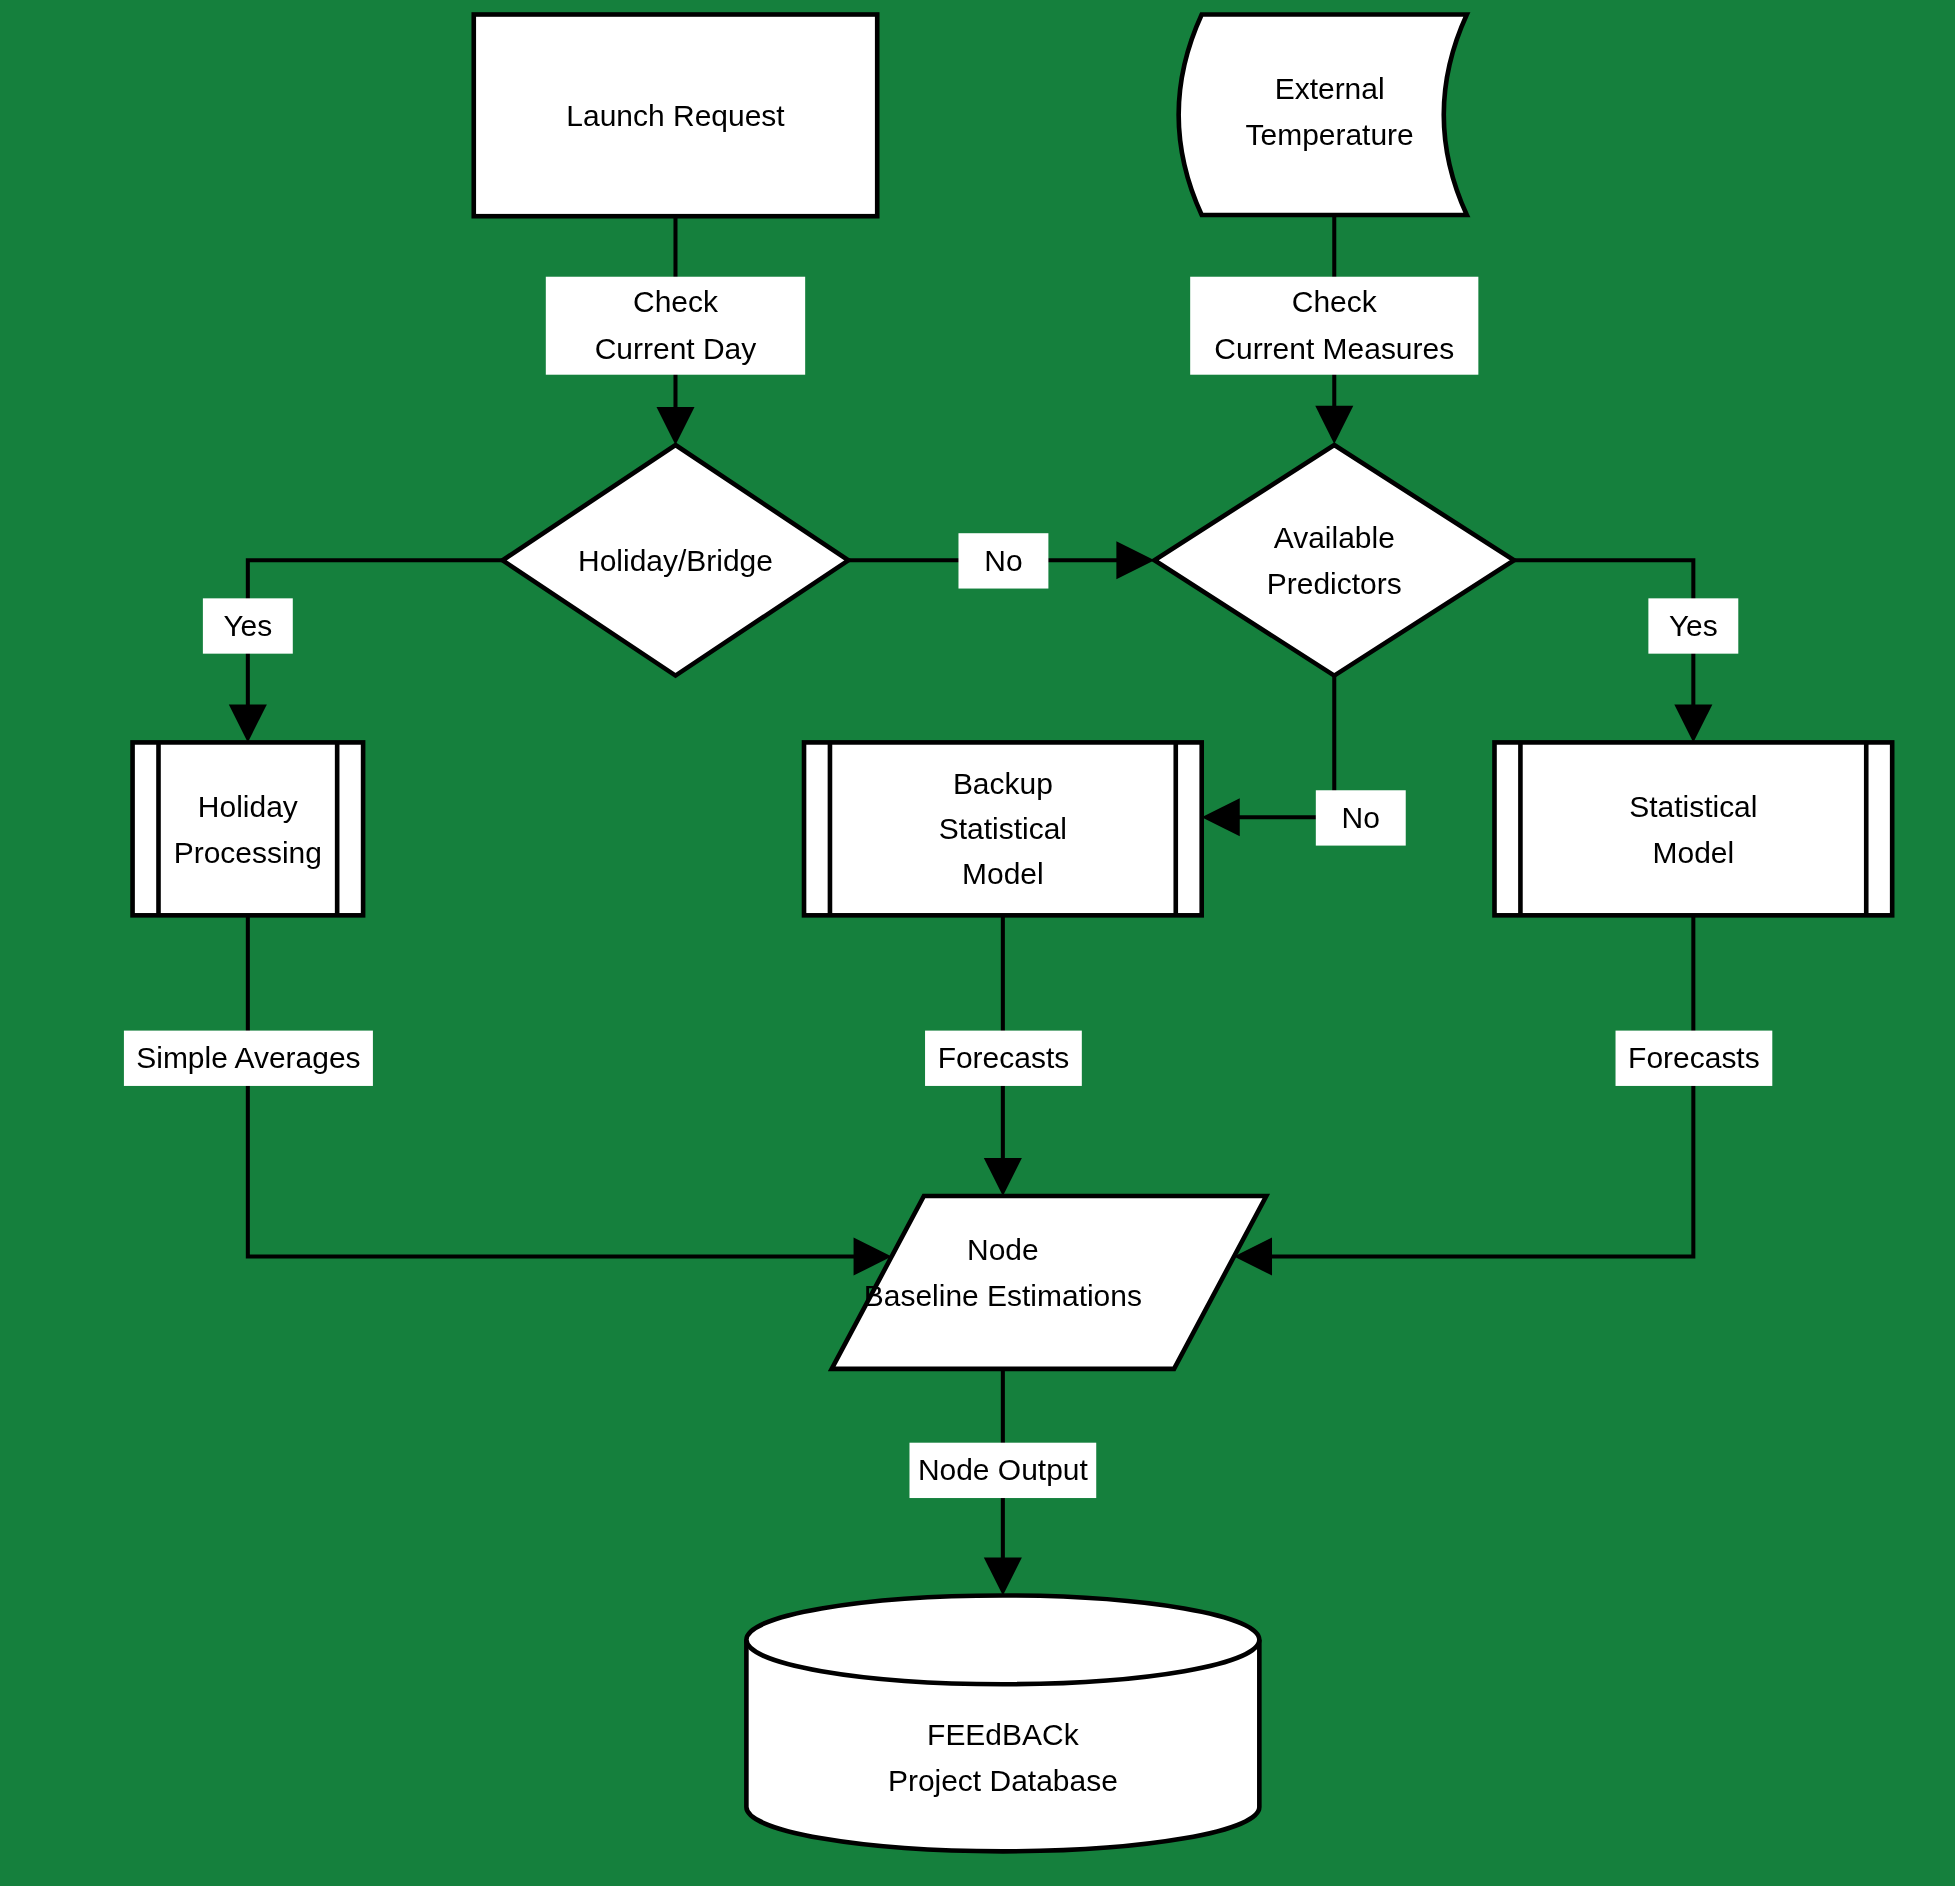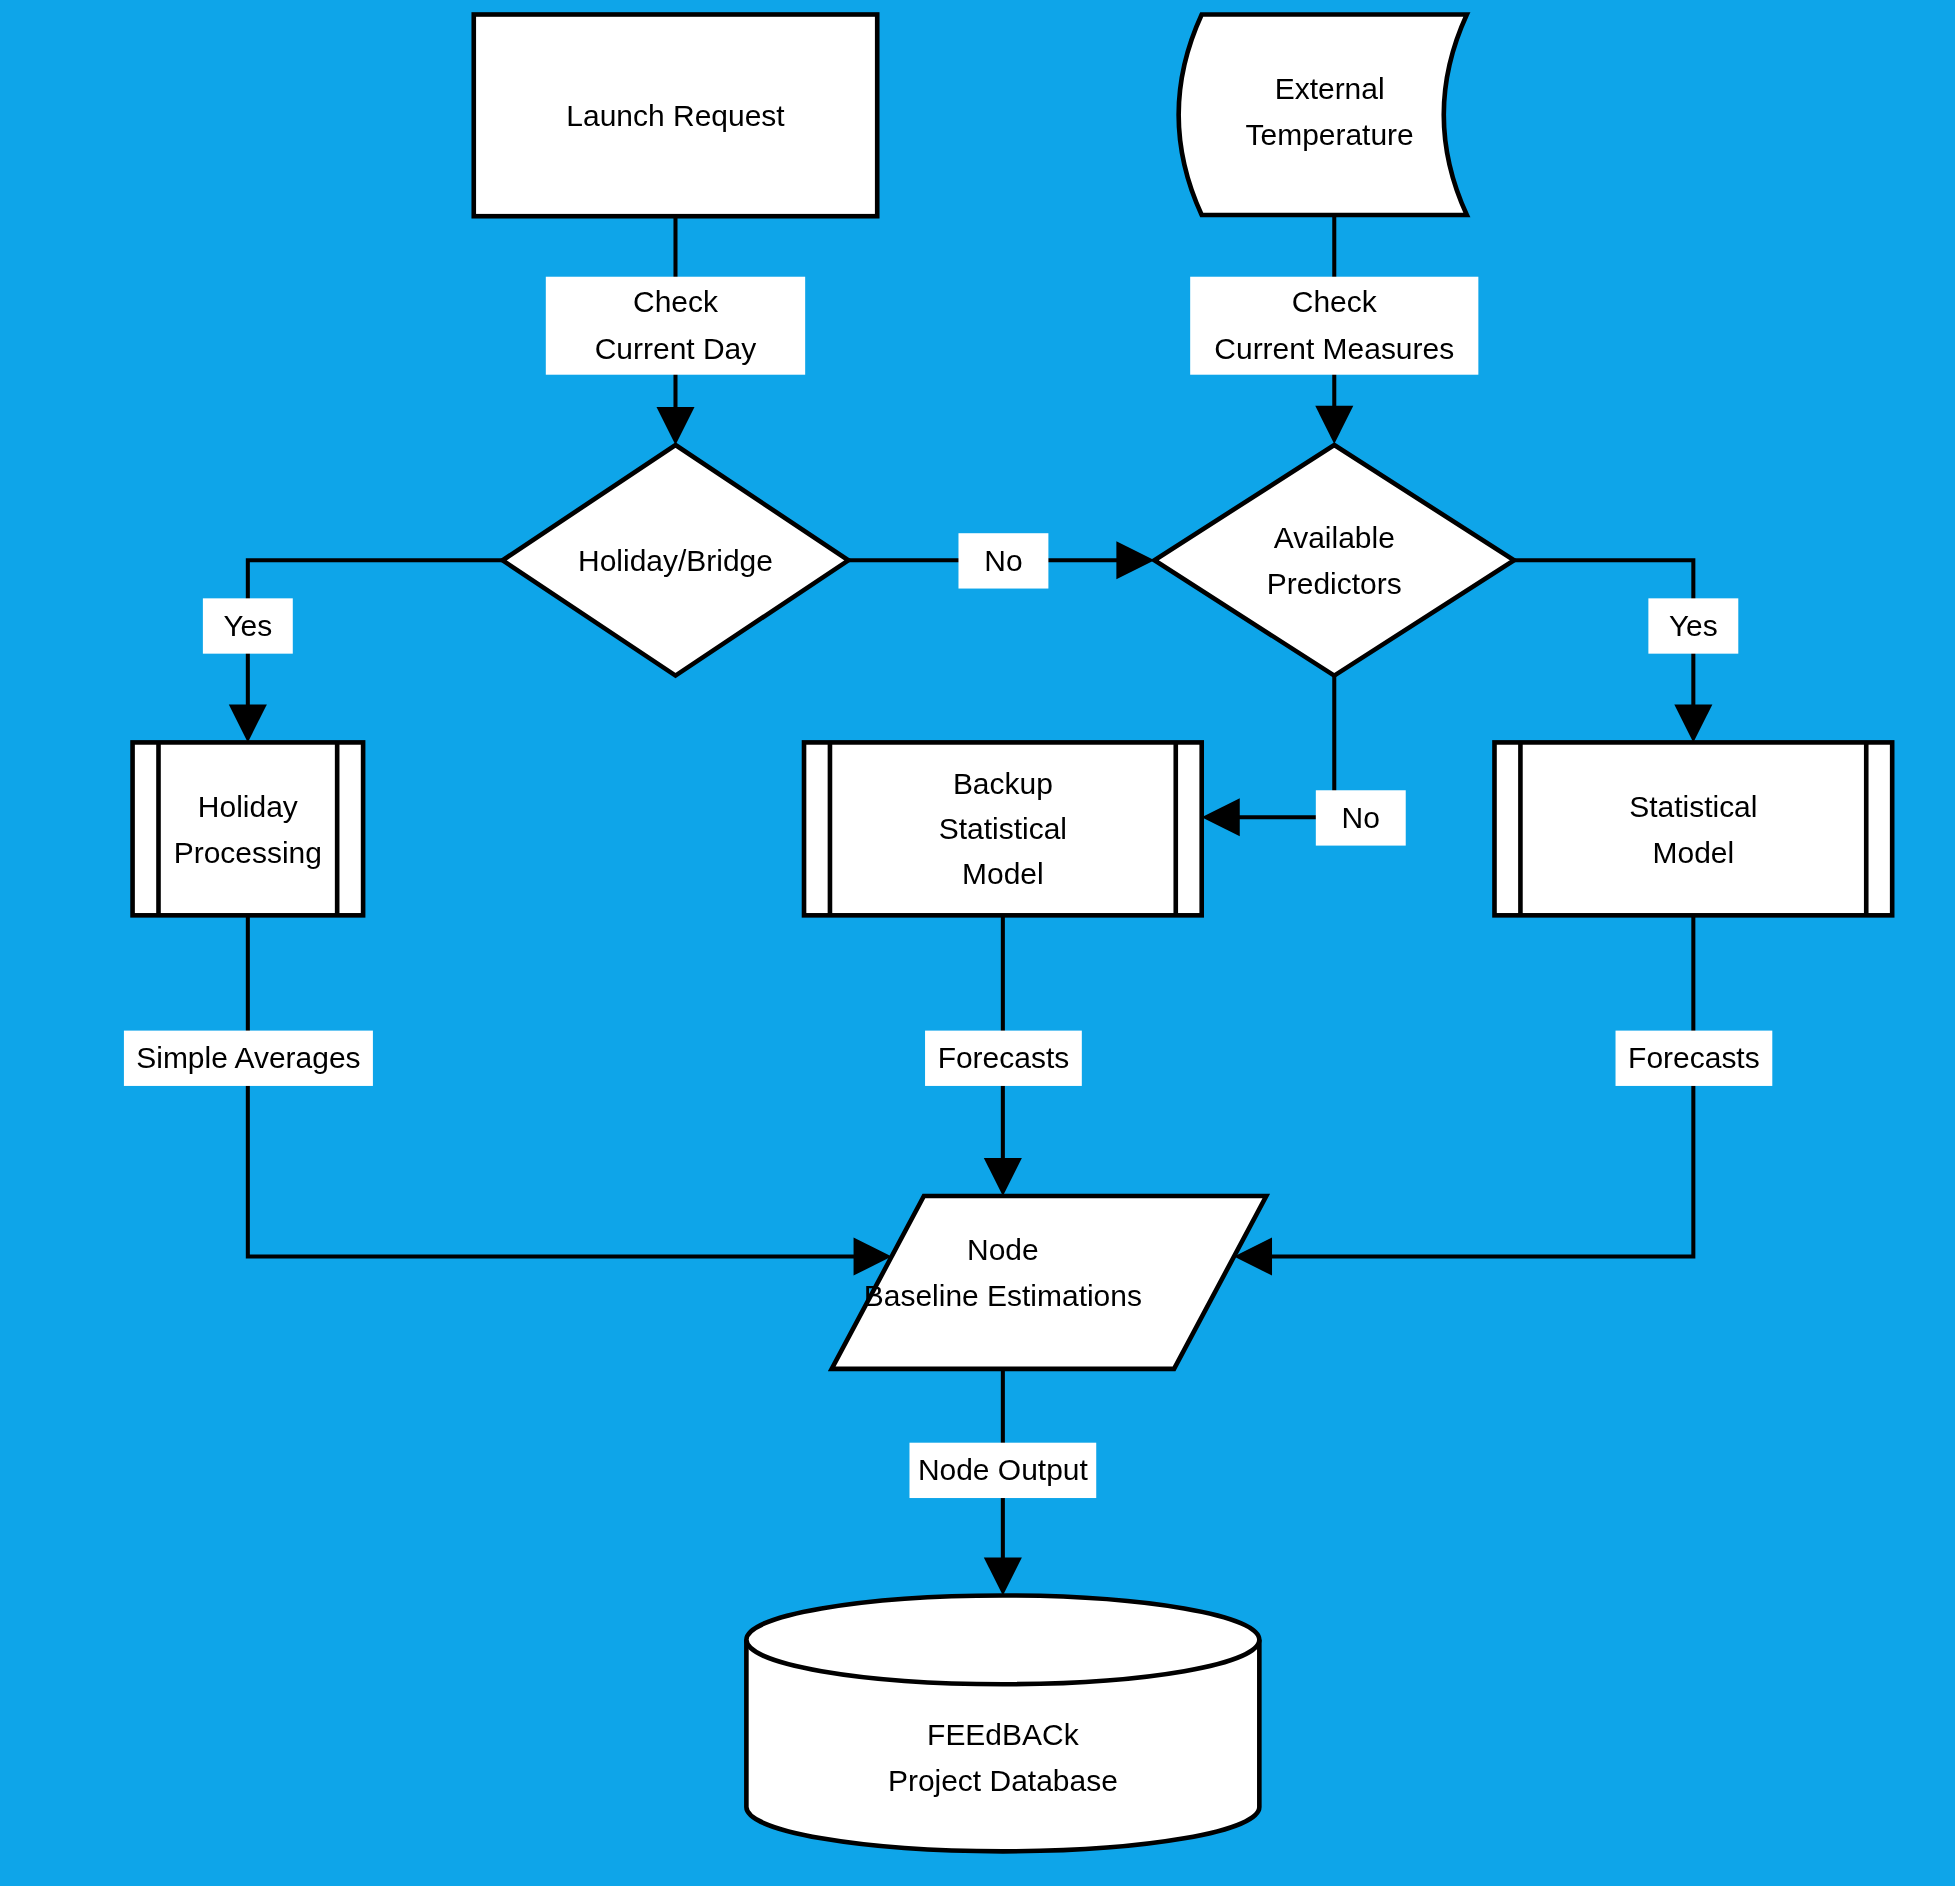--- a/index.html
+++ b/index.html
@@ -3,21 +3,21 @@
 <meta charset="utf-8">
 <style>
   html, body {
     margin: 0;
     padding: 0;
     background: #ffffff;
   }
   .canvas-wrap {
     width: 1955px;
     height: 1886px;
-    background: #0ea5e9;
+    background: #15803d;
   }
   svg { display: block; }
   .shape {
     fill: #ffffff;
     stroke: #000000;
     stroke-width: 8;
   }
   .innerbar {
     stroke: #000000;
     stroke-width: 8;

